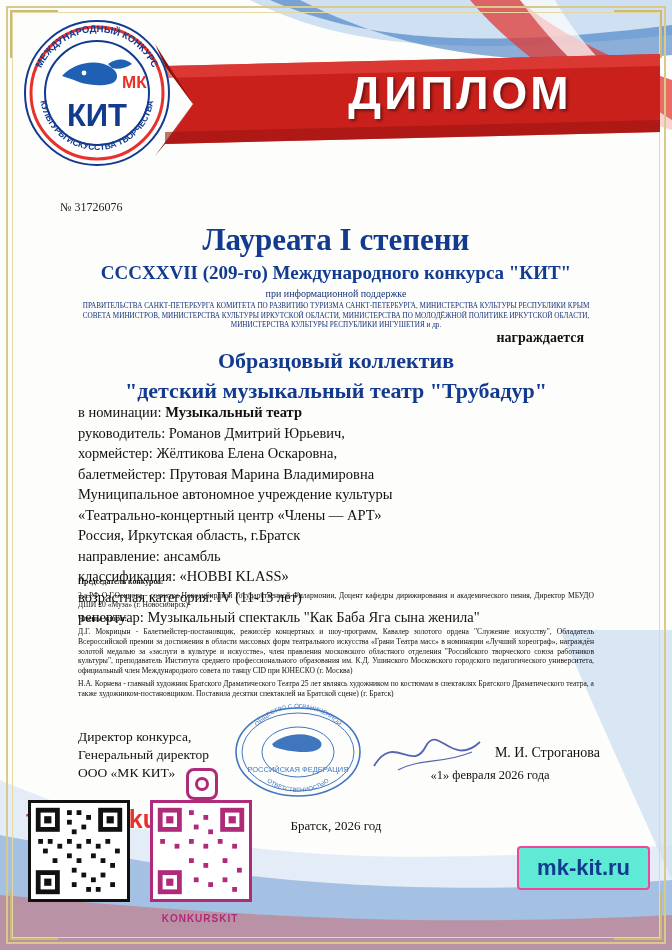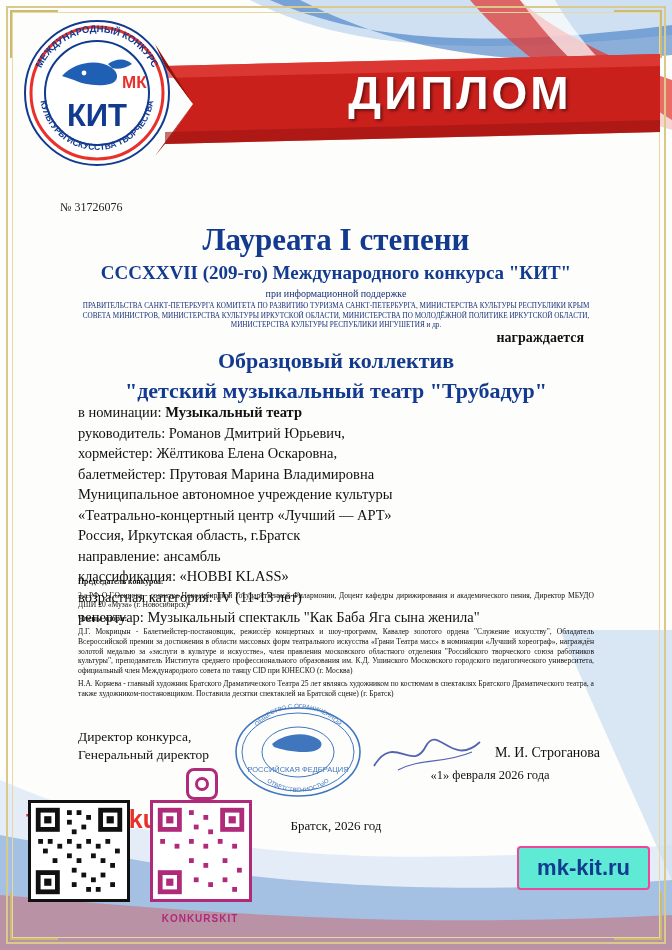--- a/index.html
+++ b/index.html
@@ -227,21 +227,21 @@
   <div class="center-block awarded">награждается</div>
   <div class="center-block winner1">Образцовый коллектив</div>
   <div class="center-block winner2">"детский музыкальный театр "Трубадур"</div>
 
   <div class="details">
     <div><span class="lbl">в номинации: </span><span class="val">Музыкальный театр</span></div>
     <div><span class="lbl">руководитель: Романов Дмитрий Юрьевич,</span></div>
     <div><span class="lbl">хормейстер: Жёлтикова Елена Оскаровна,</span></div>
     <div><span class="lbl">балетмейстер: Прутовая Марина Владимировна</span></div>
     <div><span class="lbl">Муниципальное автономное учреждение культуры</span></div>
-    <div><span class="lbl">«Театрально-концертный центр «Лучший — АРТ»</span></div>
+    <div><span class="lbl">«Театрально-концертный центр «Члены — АРТ»</span></div>
     <div><span class="lbl">Россия, Иркутская область, г.Братск</span></div>
     <div><span class="lbl">направление: ансамбль</span></div>
     <div><span class="lbl">классификация: «HOBBI KLASS»</span></div>
     <div><span class="lbl">возрастная категория: IV (11-13 лет)</span></div>
     <div><span class="lbl">репертуар: Музыкальный спектакль "Как Баба Яга сына женила"</span></div>
   </div>
 
   <div class="jury">
     <p class="head">Председатель конкурса:</p>
     <p>З.а.РФ О.Г.Осипова - солистка Новосибирдкой Государственной Филармонии, Доцент кафедры дирижирования и академического пения, Директор МБУДО ДШИ 20 «Муза» (г. Новосибирск)</p>
@@ -269,20 +269,21 @@
   </svg>
 
   <svg class="penstroke" viewBox="0 0 120 56">
     <path d="M6,42 C26,8 44,50 58,22 C70,0 84,44 112,18" stroke="#2a3fa0" stroke-width="1.8" fill="none"></path>
     <path d="M30,46 C52,34 76,40 104,28" stroke="#2a3fa0" stroke-width="1.2" fill="none"></path>
   </svg>
 
   <div class="signature-block">
     <div>Директор конкурса,</div>
     <div>Генеральный директор</div>
+    <div>ООО «МК КИТ»</div>
   </div>
 
   <div class="sign-right">
     <div>М. И. Строганова</div>
     <div class="date">«1» февраля 2026 года</div>
   </div>
 
   <div class="city-year">Братск, 2026 год</div>
 
   <div class="telegram">t.me/konkurskit</div>

